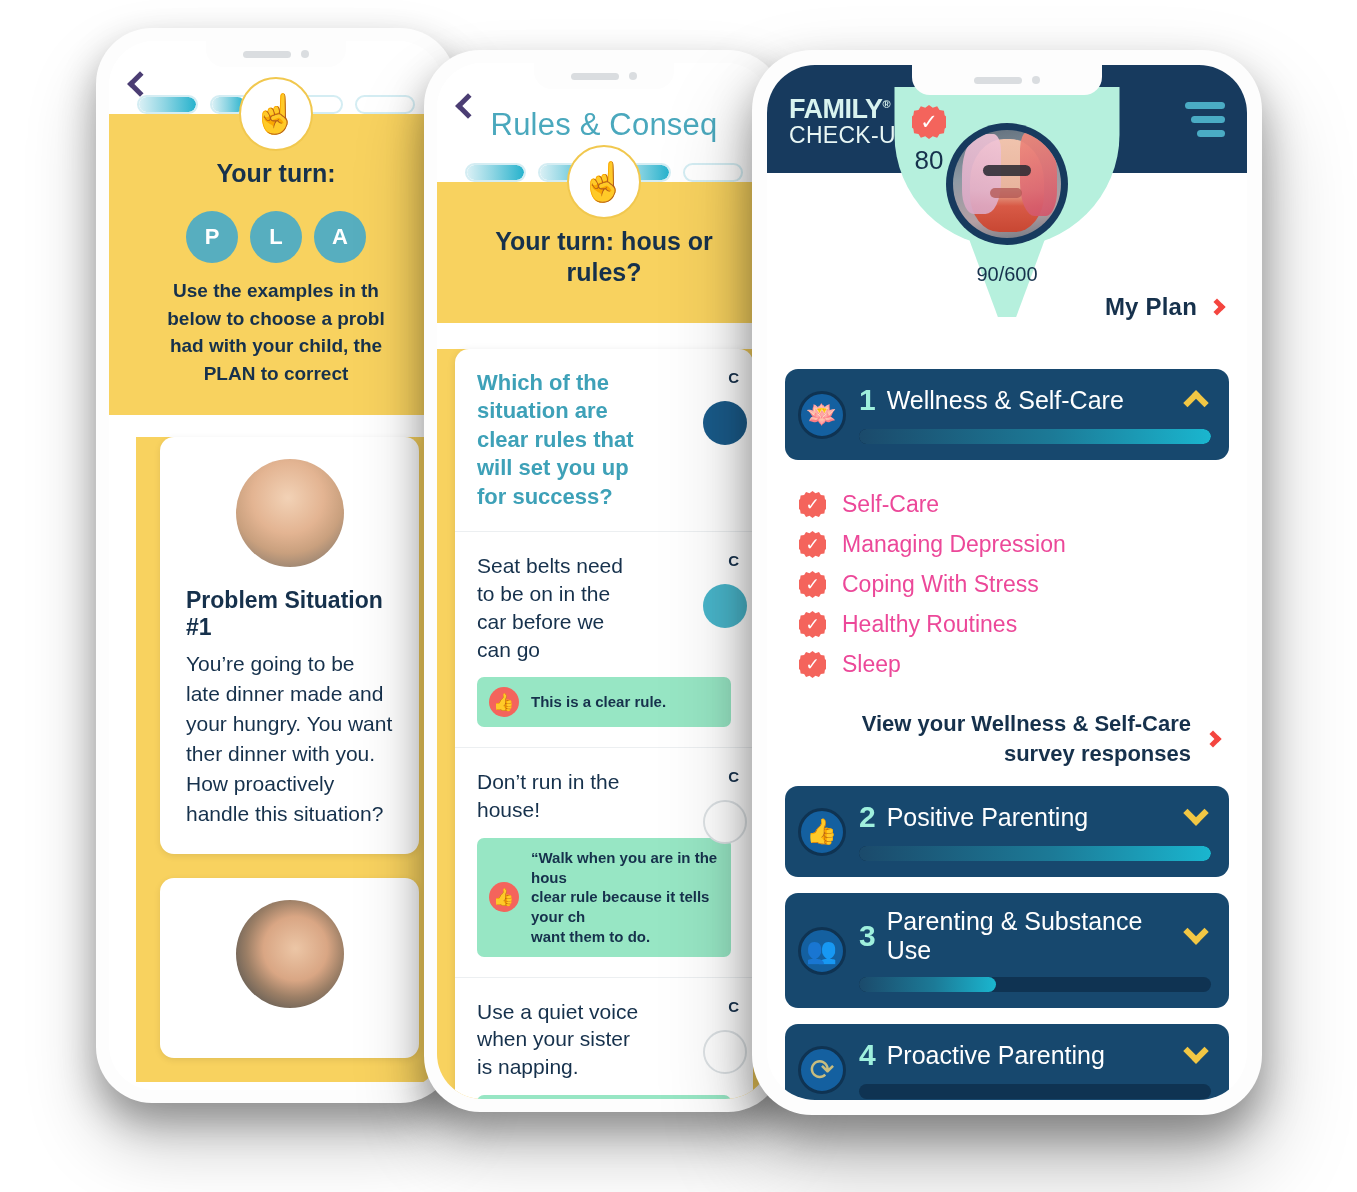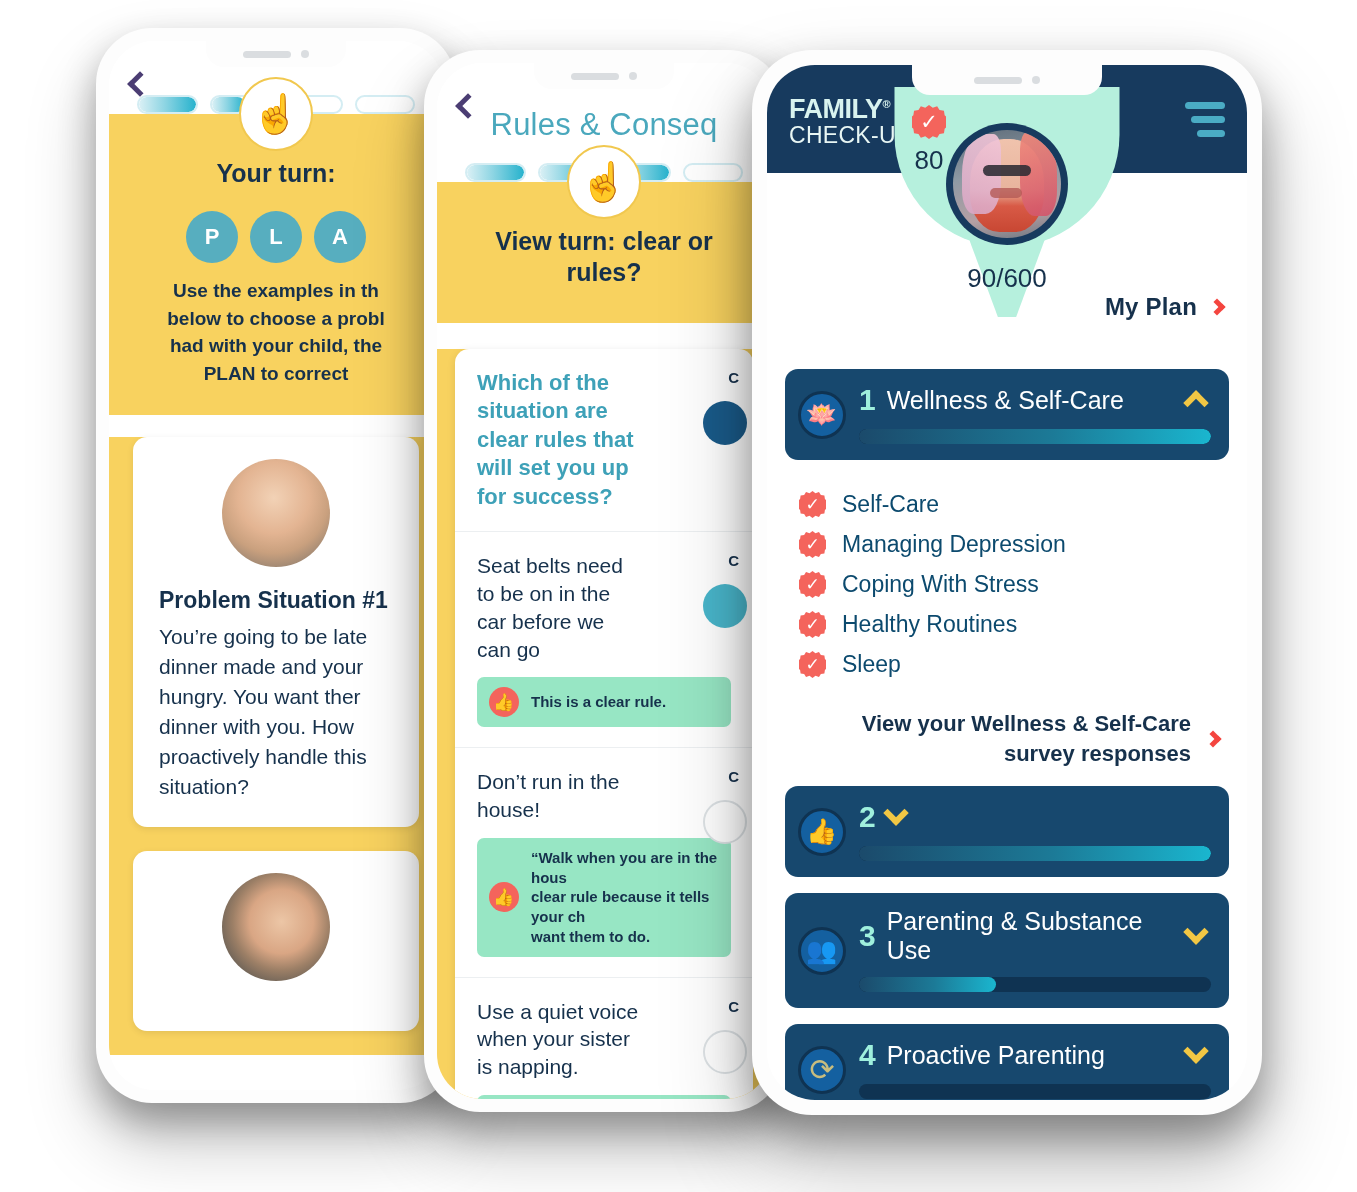--- a/index.html
+++ b/index.html
@@ -185,21 +185,21 @@
   }
   .badge-left { left: 132px; }
   .bg-icon-check {
     width: 34px; height: 34px; margin: 0 auto; background: #f4645c;
     color: #fff; font-size: 21px; line-height: 34px;
     clip-path: polygon(50% 0%,61% 8%,74% 4%,81% 15%,94% 17%,96% 30%,106% 39%,100% 50%,106% 61%,96% 70%,94% 83%,81% 85%,74% 96%,61% 92%,50% 100%,39% 92%,26% 96%,19% 85%,6% 83%,4% 70%,-6% 61%,0% 50%,-6% 39%,4% 30%,6% 17%,19% 15%,26% 4%,39% 8%);
   }
   .bg-num { font-size: 26px; color: #16314c; margin-top: 6px; font-weight: 400; }
   .score-line {
     position: absolute; left: 50%; transform: translateX(-50%);
-    top: 198px; font-size: 26px; color: #16314c; z-index: 12;
+    top: 198px; font-size: 20px; color: #16314c; z-index: 12;
   }
   .my-plan-row {
     position: absolute; right: 24px; top: 228px; z-index: 12;
     display: flex; align-items: center; gap: 14px; cursor: pointer;
   }
   .my-plan-row .mp {
     font-weight: bold; font-size: 24px; color: #16314c; letter-spacing: 0.2px;
   }
   .chev-r {
     width: 12px; height: 12px; border-right: 5px solid #f4453f;
@@ -237,21 +237,21 @@
     height: 100%; border-radius: 10px;
     background: linear-gradient(90deg,#1b4a6b 0%, #1c7a97 55%, #1ab6cf 100%);
   }
   .topic-list { padding: 6px 10px 4px 14px; }
   .topic-row { display: flex; align-items: center; gap: 16px; margin: 13px 0; }
   .topic-check {
     width: 27px; height: 27px; background: #f4645c; color: #fff;
     font-size: 17px; line-height: 27px; text-align: center; flex: none;
     clip-path: polygon(50% 0%,61% 8%,74% 4%,81% 15%,94% 17%,96% 30%,106% 39%,100% 50%,106% 61%,96% 70%,94% 83%,81% 85%,74% 96%,61% 92%,50% 100%,39% 92%,26% 96%,19% 85%,6% 83%,4% 70%,-6% 61%,0% 50%,-6% 39%,4% 30%,6% 17%,19% 15%,26% 4%,39% 8%);
   }
-  .topic-label { font-size: 23px; color: #0c4a6e; }
+  .topic-label { font-size: 23px; color: #ec4899; }
   .survey-link {
     display: flex; align-items: center; gap: 16px;
     padding: 14px 10px 18px 14px; cursor: pointer;
   }
   .survey-link .sl-text {
     font-weight: bold; font-size: 22px; color: #16314c; line-height: 1.35; flex: 1; text-align: right;
   }
 </style>
 </head>
 <body>
@@ -290,21 +290,21 @@
             <div class="circ">P</div>
             <div class="circ">L</div>
             <div class="circ">A</div>
           </div>
         <div class="instruct">Use the examples in th
 below to choose a probl
 had with your child, the
 PLAN to correct</div>
       </div>
 
-      <div style="background:#f8d25f; padding-bottom:24px;">
+      <div style="background:#f8d25f; padding-bottom:24px;margin-left:27px;">
         <div class="situation-card">
           <div class="sit-avatar" style="background:radial-gradient(circle at 48% 36%, #f2d2b6 0%, #e3b492 40%, #c9a07e 62%, #6c6a66 100%);"></div>
           <div class="sit-title">Problem Situation #1</div>
           <div class="sit-body">You’re going to be late
 dinner made and your
 hungry. You want ther
 dinner with you. How 
 proactively handle this
 situation?</div>
         </div>
@@ -336,21 +336,21 @@
               <div class="fill" style="width: 100%;"></div>
             </div>
             <div class="pill">
               <div class="fill" style="width: 0%;"></div>
             </div>
           </div>
       </div>
 
       <div class="yellow-band" style="padding-bottom:34px;">
         <div class="touch-badge">☝</div>
-        <div class="turn-text">View turn: clear or
+        <div class="turn-text">Your turn: hous or
 rules?</div>
       </div>
 
       <div style="background:#f8d25f; padding-bottom:40px;">
         <div class="quiz-card">
           <div class="quiz-row">
             <div class="col-label">C</div>
             <div class="opt-marker marker-sun"></div>
             <div class="quiz-q">Which of the situation are clear rules that will set you up for success?</div>
           </div>
@@ -468,20 +468,21 @@
             </div>
           </div>
           <div class="survey-link">
             <div class="sl-text">View your Wellness &amp; Self-Care survey responses</div>
             <div class="chev-r"></div>
           </div>
           <div class="sec-card">
             <div class="sec-icon">👍</div>
             <div class="sec-toprow">
               <div class="sec-num">2</div>
+              <div class="sec-title">Positive Parenting</div>
               <div class="chev-toggle"></div>
             </div>
             <div class="sec-bar">
               <div class="bfill" style="width: 100%;"></div>
             </div>
           </div>
           <div class="sec-card">
             <div class="sec-icon">👥</div>
             <div class="sec-toprow">
               <div class="sec-num">3</div>

